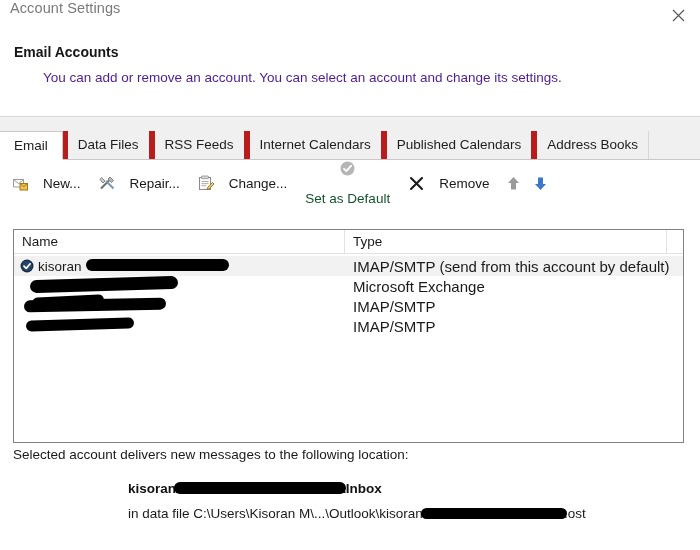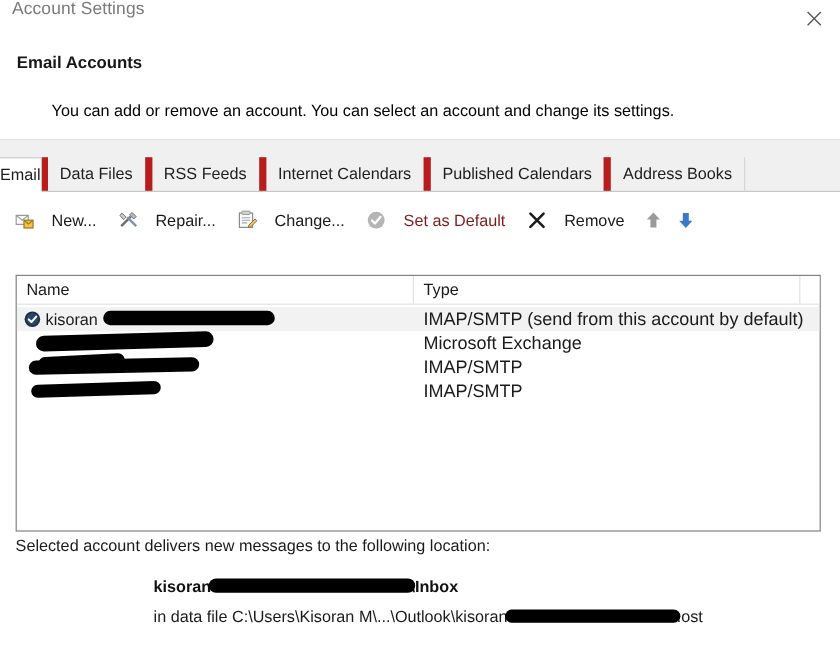--- a/index.html
+++ b/index.html
@@ -44,22 +44,22 @@
   .header {
     padding: 12px 0 0 14px;
   }
   .header-title {
     font-size: 14px;
     font-weight: bold;
     color: #161616;
   }
   .header-sub {
     font-size: 13.5px;
-    color: #000000;
-    margin-top: 25px;
+    color: #4c1d95;
+    margin-top: 10px;
     padding-left: 29px;
   }
   .hrule {
     position: absolute;
     left: 0;
     top: 116px;
     width: 700px;
     height: 1px;
     background: #d9d9d9;
   }
@@ -94,21 +94,21 @@
     background: #ffffff;
     border-top: 1px solid #c8c8c8;
     border-left: 1px solid #c8c8c8;
     border-right: 1px solid #c8c8c8;
     height: 29px;
     line-height: 28px;
     position: relative;
     z-index: 3;
     margin-bottom: -1px;
     border-bottom: 1px solid #ffffff;
-    padding: 0 0;
+    padding: 0 14px;
   }
   .tab.first { border-left: none; }
 
   
   .toolbar {
     position: absolute;
     top: 160px;
     left: 0;
     width: 700px;
     height: 46px;
@@ -120,21 +120,21 @@
   .tbtn {
     display: flex;
     align-items: center;
     gap: 14px;
     margin-right: 18px;
     font-size: 13.5px;
     color: #191919;
     cursor: default;
     white-space: nowrap;
   }
-  .tbtn.disabled { color: #7f1d1d; }
+  .tbtn.disabled { color: #14532d; flex-direction: column; }
   .tbtn .ico { width: 17px; height: 17px; display:block; flex: none; }
   .arrow-btn {
     margin-right: 14px;
     display:flex; align-items:center; cursor:default;
   }
 
   
   .listbox {
     position: absolute;
     left: 13px;

